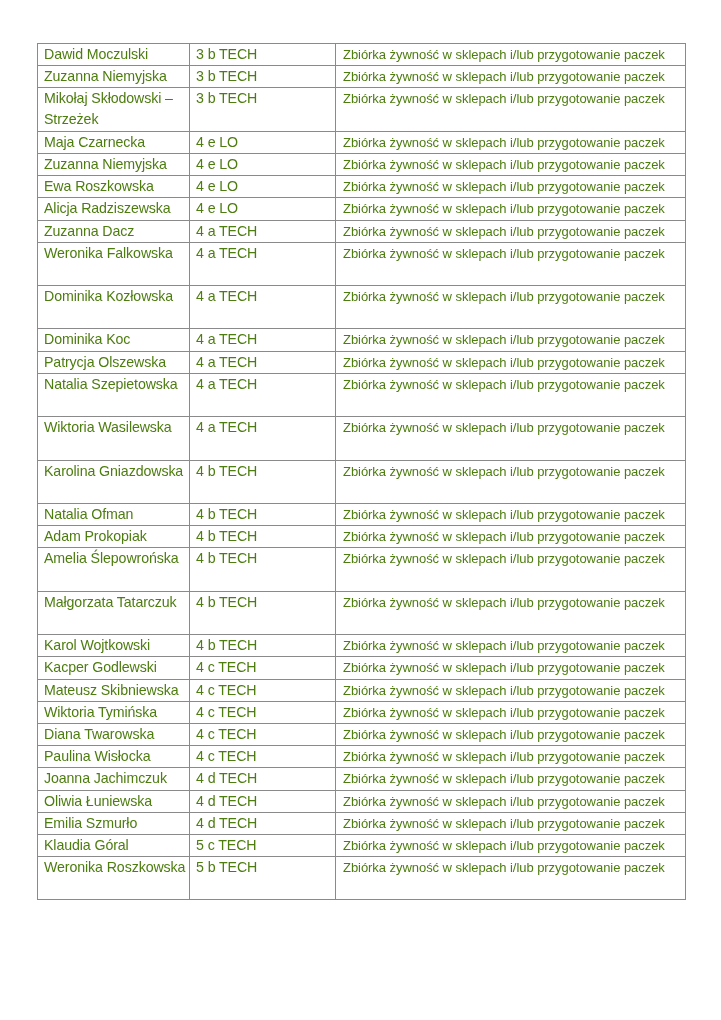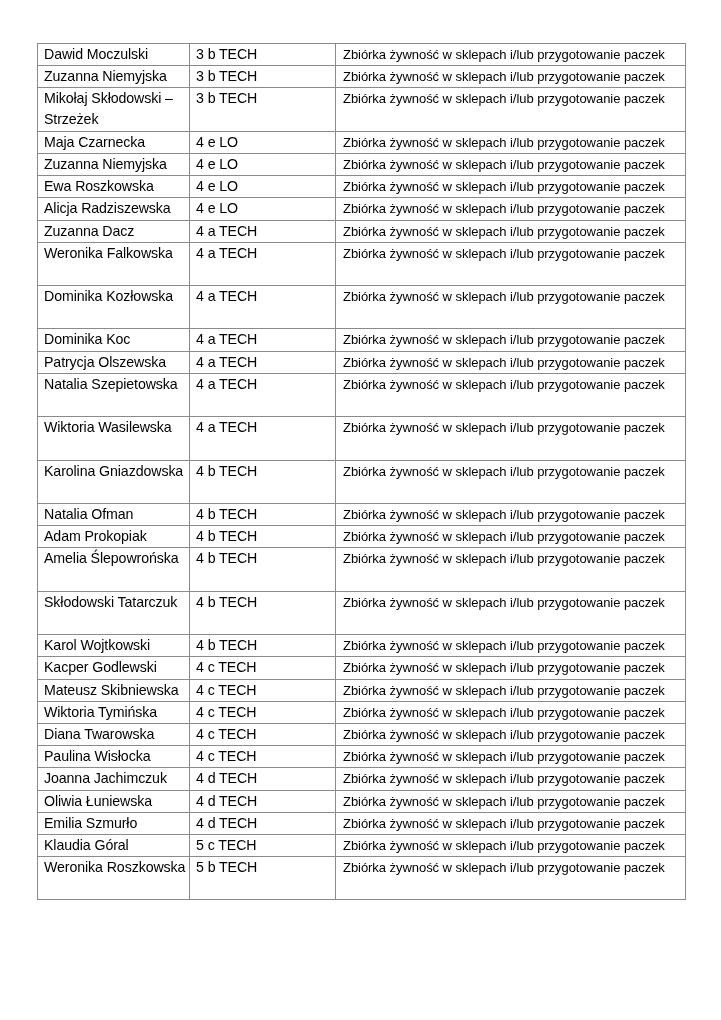--- a/index.html
+++ b/index.html
@@ -1,19 +1,19 @@
 <!DOCTYPE html>
 <html><head>
 <meta charset="utf-8">
 <style>
   html, body { margin: 0; padding: 0; background: #ffffff; }
   body { width: 721px; height: 1020px; position: relative; overflow: hidden; }
   .page { position: absolute; left: 37px; top: 43px; width: 648px; }
   table { border-collapse: collapse; width: 648px; table-layout: fixed;
-          font-family: "Liberation Sans", sans-serif; color: #000000; }
+          font-family: "Liberation Sans", sans-serif; color: #4d7c0f; }
   col.c1 { width: 152px; } col.c2 { width: 146px; } col.c3 { width: 350px; }
   td { border: 1px solid #8a8a8a; vertical-align: top; padding: 0 0 0 6px;
        height: 20.2px; line-height: 21px; overflow: hidden; }
   td.name, td.cls { font-size: 14.2px; letter-spacing: -0.1px; }
   td.task { font-size: 13px; line-height: 19px; padding-top: 1px; padding-left: 7px; letter-spacing: -0.05px; white-space: nowrap; }
   tr.double td { height: 41.4px; }
 </style>
 </head>
 <body>
 
@@ -109,21 +109,21 @@
     <td class="name">Adam Prokopiak</td>
     <td class="cls">4 b TECH</td>
     <td class="task">Zbiórka żywność w sklepach  i/lub przygotowanie paczek</td>
   </tr>
         <tr class="double">
     <td class="name">Amelia Ślepowrońska</td>
     <td class="cls">4 b TECH</td>
     <td class="task">Zbiórka żywność w sklepach  i/lub przygotowanie paczek</td>
   </tr>
         <tr class="double">
-    <td class="name">Skłodowski Tatarczuk</td>
+    <td class="name">Małgorzata Tatarczuk</td>
     <td class="cls">4 b TECH</td>
     <td class="task">Zbiórka żywność w sklepach  i/lub przygotowanie paczek</td>
   </tr>
         <tr>
     <td class="name">Karol Wojtkowski</td>
     <td class="cls">4 b TECH</td>
     <td class="task">Zbiórka żywność w sklepach  i/lub przygotowanie paczek</td>
   </tr>
         <tr>
     <td class="name">Kacper Godlewski</td>

